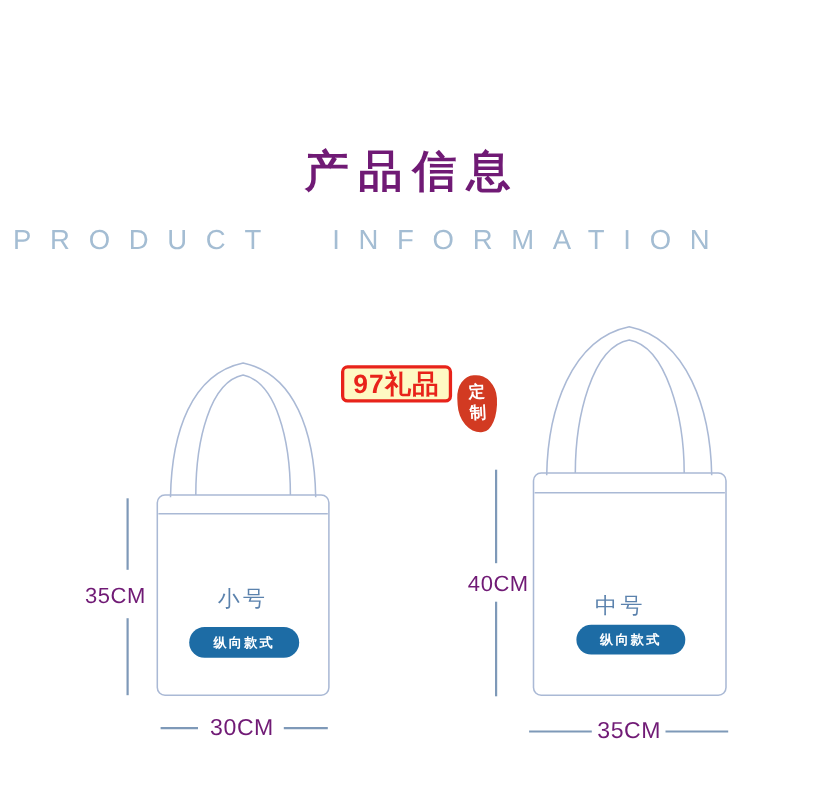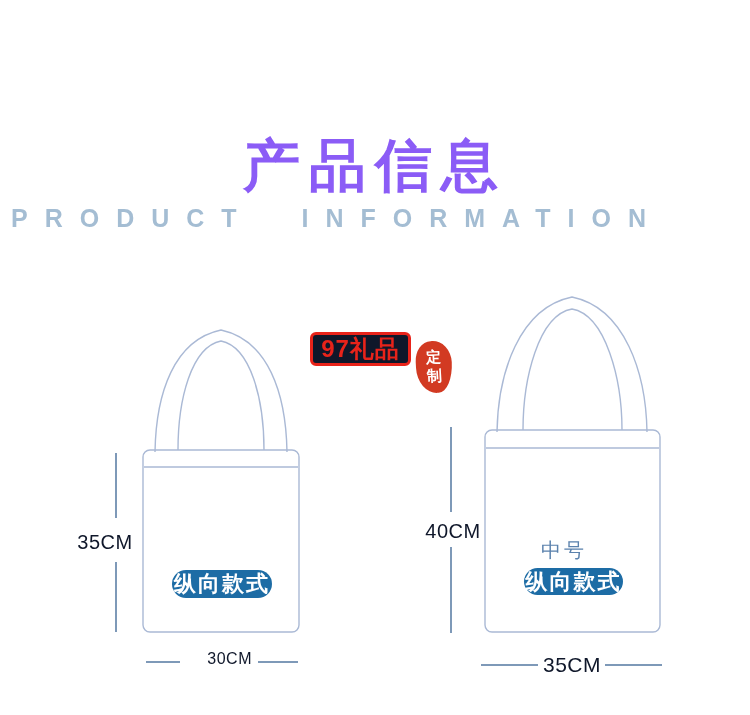--- a/index.html
+++ b/index.html
@@ -11,32 +11,32 @@
   .canvas {
     position: relative;
     width: 750px; height: 715px;
     background: #ffffff;
     overflow: hidden;
   }
   .title {
     position: absolute;
     top: 128px; left: 0; width: 750px;
     text-align: center;
-    font-size: 57px;
+    font-size: 40px;
     font-weight: bold;
     letter-spacing: 9px;
-    color: #8b5cf6;
+    color: #701a75;
     white-space: nowrap;
   }
   .subtitle {
     position: absolute;
     top: 204px; left: 0; width: 674px;
     text-align: center;
     font-size: 25px;
-    font-weight: bold;
+    font-weight: normal;
     letter-spacing: 17px;
     word-spacing: 24px;
     color: #a4bdd3;
     white-space: nowrap;
   }
   .diagram-svg {
     position: absolute;
     top: 0; left: 0;
     width: 750px; height: 715px;
   }
@@ -44,21 +44,21 @@
     position: absolute;
     left: 310px; top: 332px;
     width: 101px; height: 34px;
     border: 3px solid #e8231a;
     border-radius: 6px;
     display: flex; align-items: center; justify-content: center;
     color: #e8231a;
     font-size: 24px;
     font-weight: bold;
     letter-spacing: 1px;
-    background: #0f172a;
+    background: #fef9c3;
   }
   .wm-seal {
     position: absolute;
     left: 416px; top: 341px;
     width: 36px; height: 52px;
     background: #d23a22;
     border-radius: 46% 54% 42% 58% / 40% 44% 60% 52%;
     transform: rotate(-3deg);
     display: flex; flex-direction: column;
     align-items: center; justify-content: center;
@@ -75,39 +75,39 @@
     color: #5b82ad;
     white-space: nowrap;
   }
   .size-label.small { left: 143px; top: 531px; width: 156px; }
   .size-label.medium { left: 485px; top: 537px; width: 158px; }
   .style-pill {
     position: absolute;
     display: flex; align-items: center; justify-content: center;
     background: #1d6ca5;
     color: #ffffff;
-    font-size: 22px;
+    font-size: 12px;
     font-weight: bold;
     letter-spacing: 2px;
     border-radius: 14px;
     white-space: nowrap;
   }
   .style-pill.small { left: 172px; top: 570px; width: 100px; height: 28px; }
   .style-pill.medium { left: 524px; top: 568px; width: 99px; height: 27px; }
   .dim-label {
     position: absolute;
     text-align: center;
-    color: #0f172a;
+    color: #701a75;
     font-size: 20px;
     letter-spacing: 0.5px;
     white-space: nowrap;
   }
   .dim-h-small  { left: 76px;  top: 531px; width: 58px; }
   .dim-h-medium { left: 424px; top: 520px; width: 58px; }
-  .dim-w-small  { left: 188px; top: 650px; width: 64px; font-size: 16px; text-align: right; }
+  .dim-w-small  { left: 188px; top: 650px; width: 64px; font-size: 21px; }
   .dim-w-medium { left: 540px; top: 653px; width: 64px; font-size: 21px; }
 </style>
 </head>
 <body>
 
 <div class="canvas">
 
   <h1 class="title">产品信息</h1>
   <div class="subtitle">PRODUCT INFORMATION</div>
 
@@ -140,20 +140,21 @@
   </svg>
 
   <div class="wm-box">
     <span>97礼品</span>
   </div>
   <div class="wm-seal">
     <span>定</span>
     <span>制</span>
   </div>
 
+  <div class="size-label small">小号</div>
   <div class="style-pill small">
     <span>纵向款式</span>
   </div>
   <div class="dim-label dim-h-small">35CM</div>
   <div class="dim-label dim-w-small">30CM</div>
 
   <div class="size-label medium">中号</div>
   <div class="style-pill medium">
     <span>纵向款式</span>
   </div>

